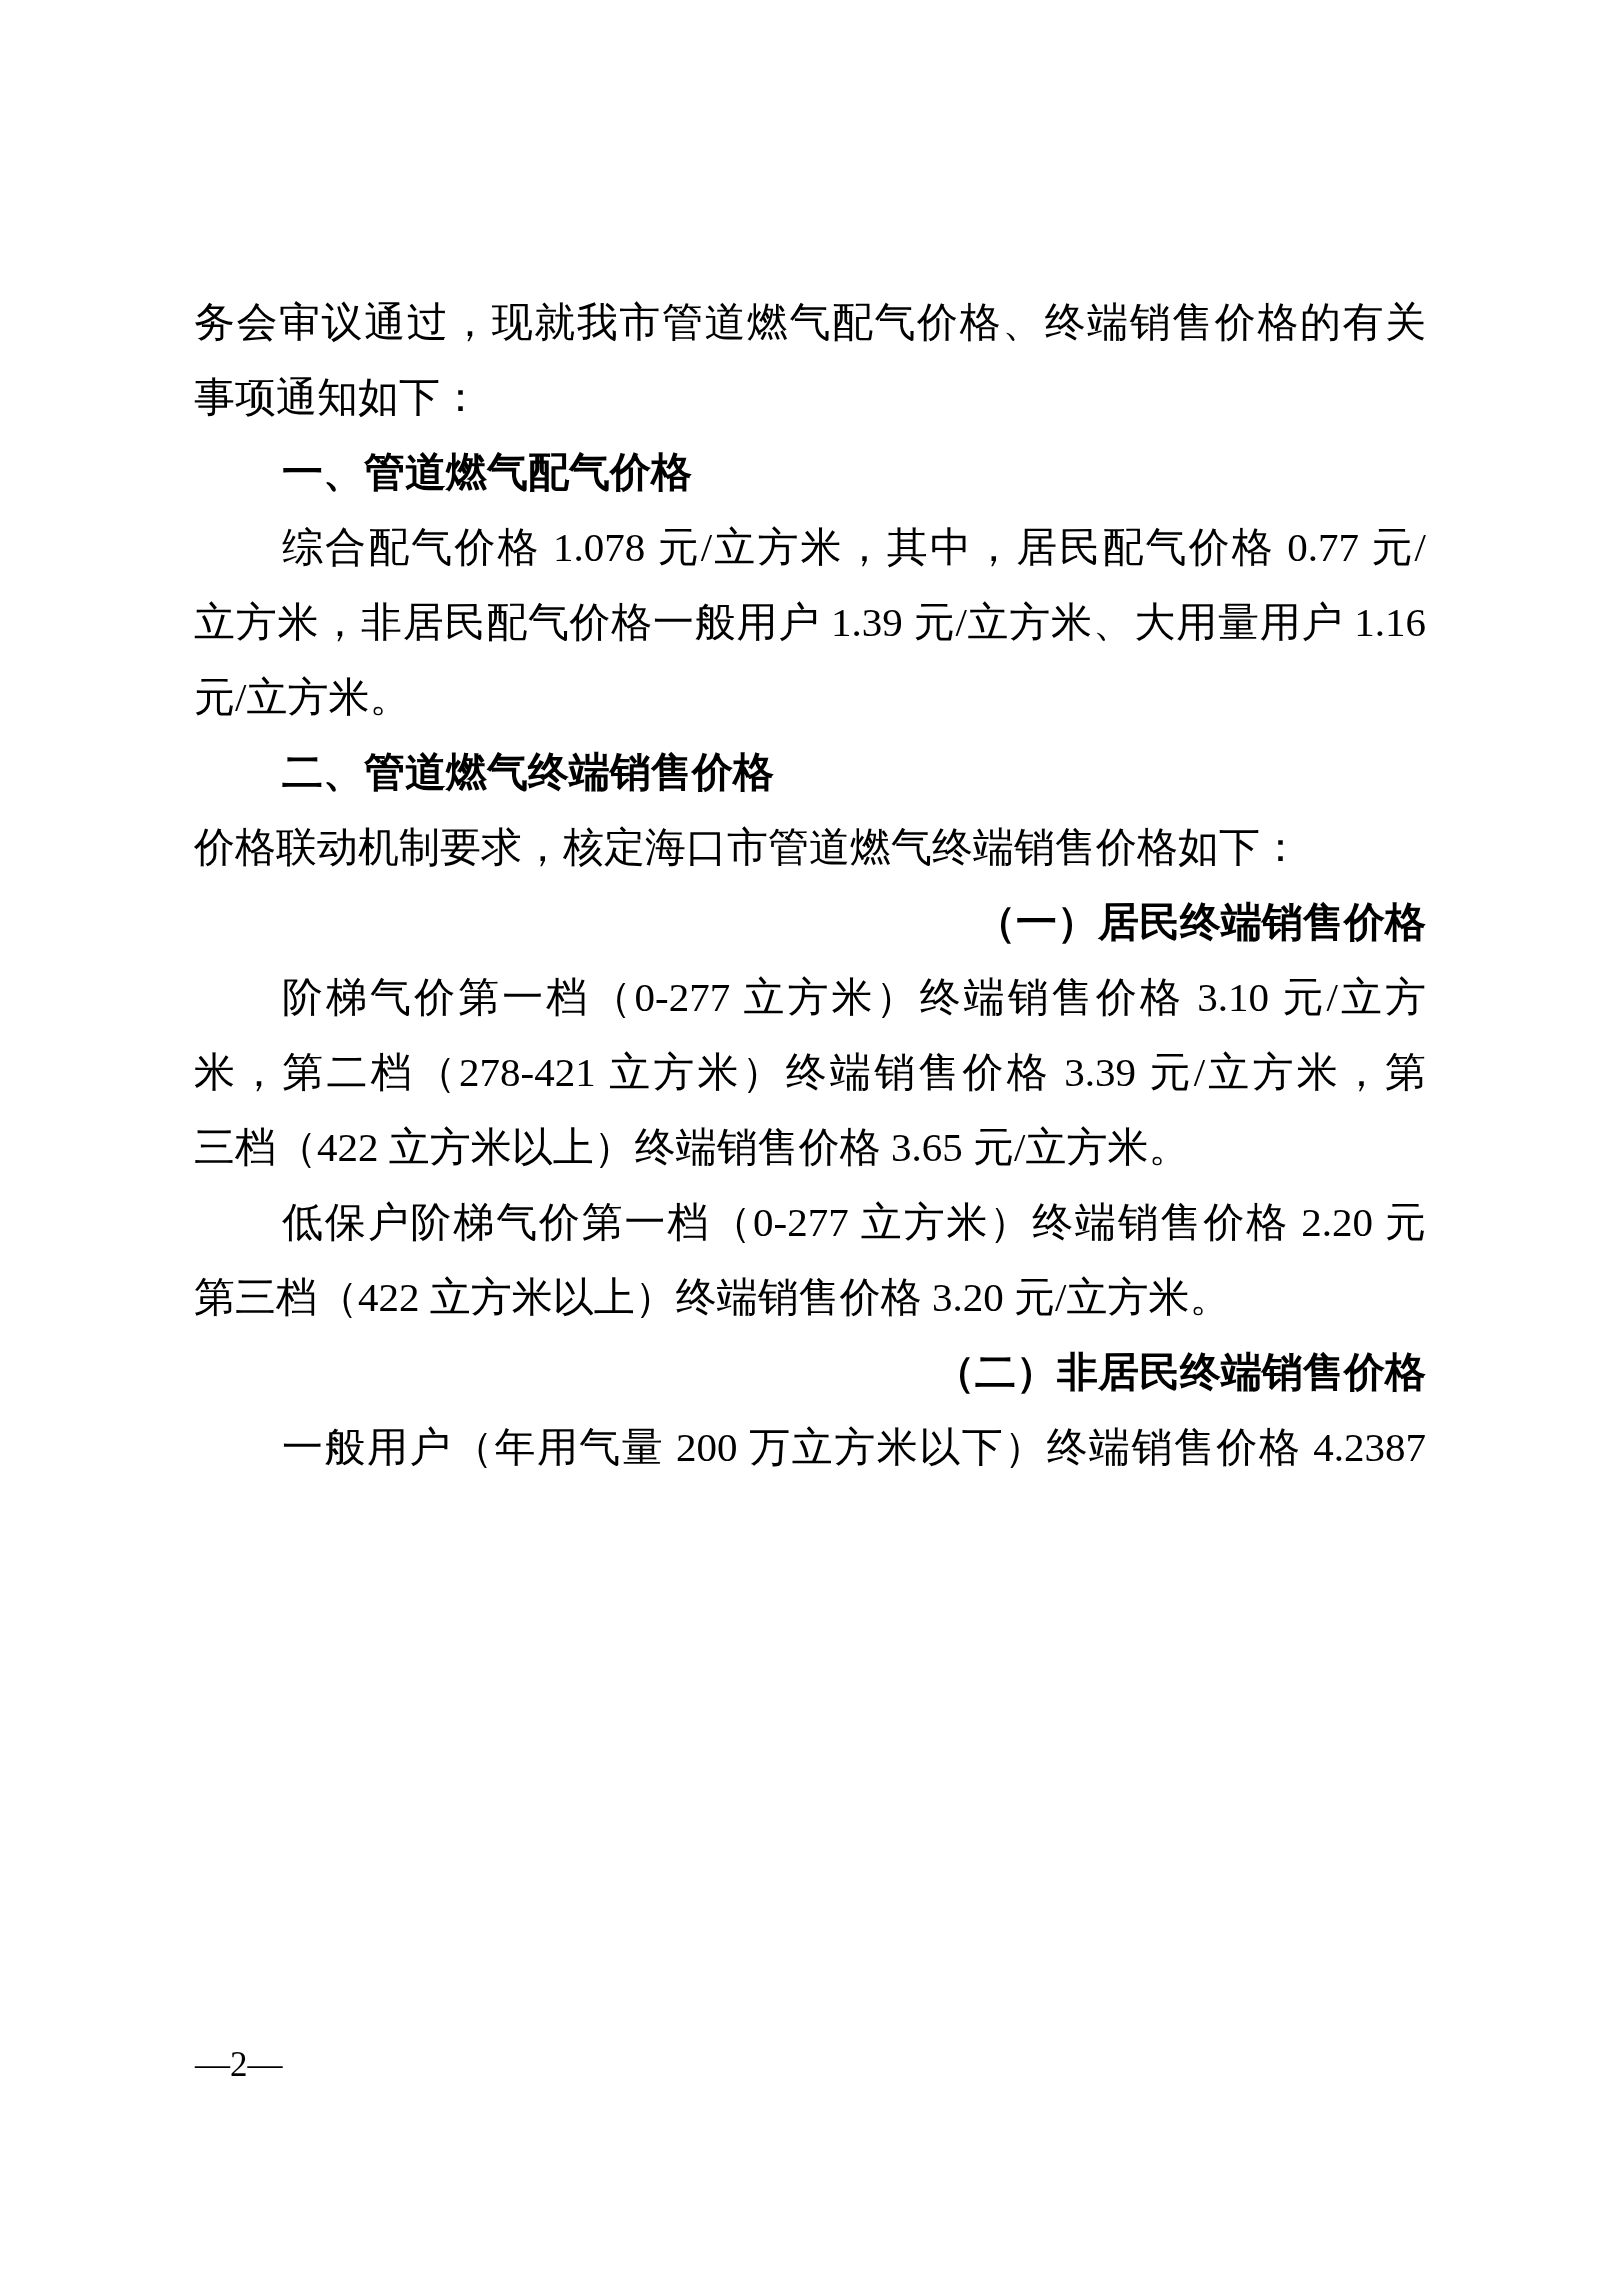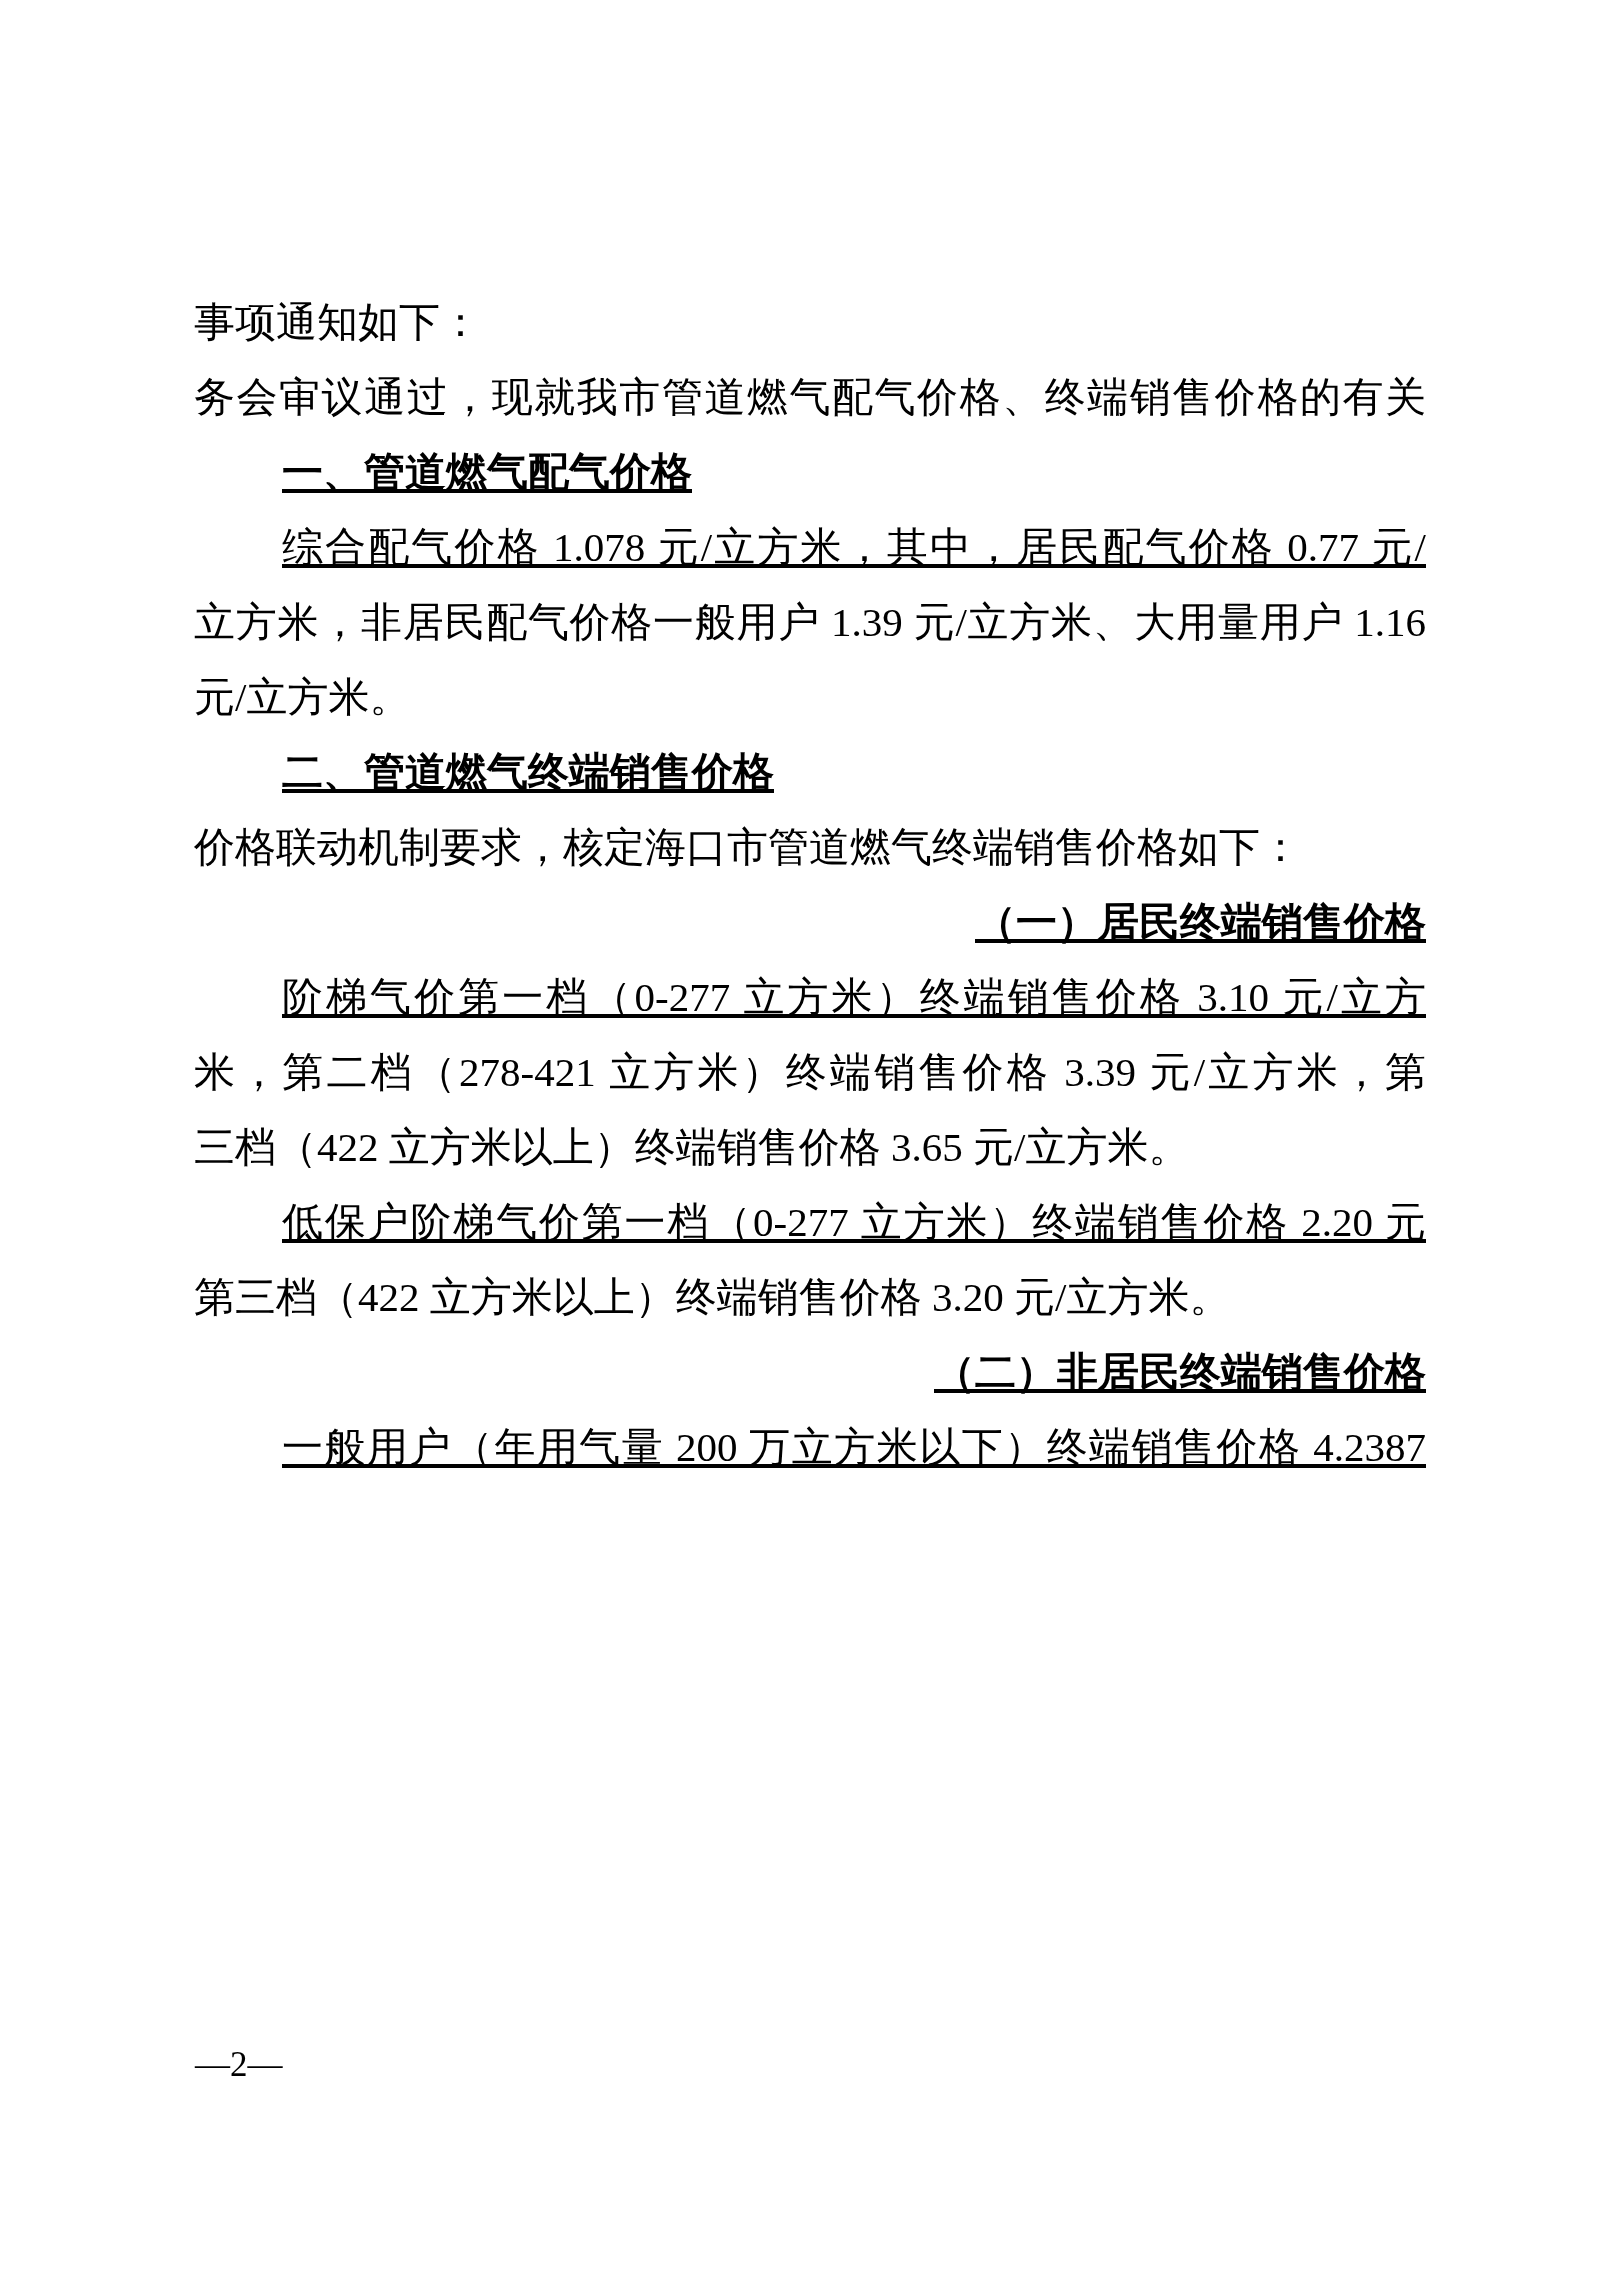--- a/index.html
+++ b/index.html
@@ -30,21 +30,20 @@
     color: #000000;
     white-space: normal;
     overflow: visible;
   }
   .line.justify {
     text-align: justify;
     text-align-last: justify;
   }
   .line.indent {
     text-indent: 88px;
-    text-decoration: underline;
   }
   .block.heading1 .line {
     font-family: "Liberation Sans", sans-serif;
     font-weight: 700;
   }
   .block.heading2 .line {
     font-family: "Liberation Serif", serif;
     font-weight: 700;
     text-align: right;
   }
@@ -57,22 +56,22 @@
     color: #000000;
     font-family: "Liberation Serif", serif;
   }
 </style>
 </head>
 <body>
 
 <div class="page">
   <div class="content">
       <div class="block paragraph">
+        <div class="line justify">务会审议通过，现就我市管道燃气配气价格、终端销售价格的有关</div>
         <div class="line">事项通知如下：</div>
-        <div class="line justify">务会审议通过，现就我市管道燃气配气价格、终端销售价格的有关</div>
       </div>
       <div class="block heading1">
         <div class="line indent">一、管道燃气配气价格</div>
       </div>
       <div class="block paragraph">
         <div class="line justify indent">综合配气价格 1.078 元/立方米，其中，居民配气价格 0.77 元/</div>
         <div class="line justify">立方米，非居民配气价格一般用户 1.39 元/立方米、大用量用户 1.16</div>
         <div class="line">元/立方米。</div>
       </div>
       <div class="block heading1">

